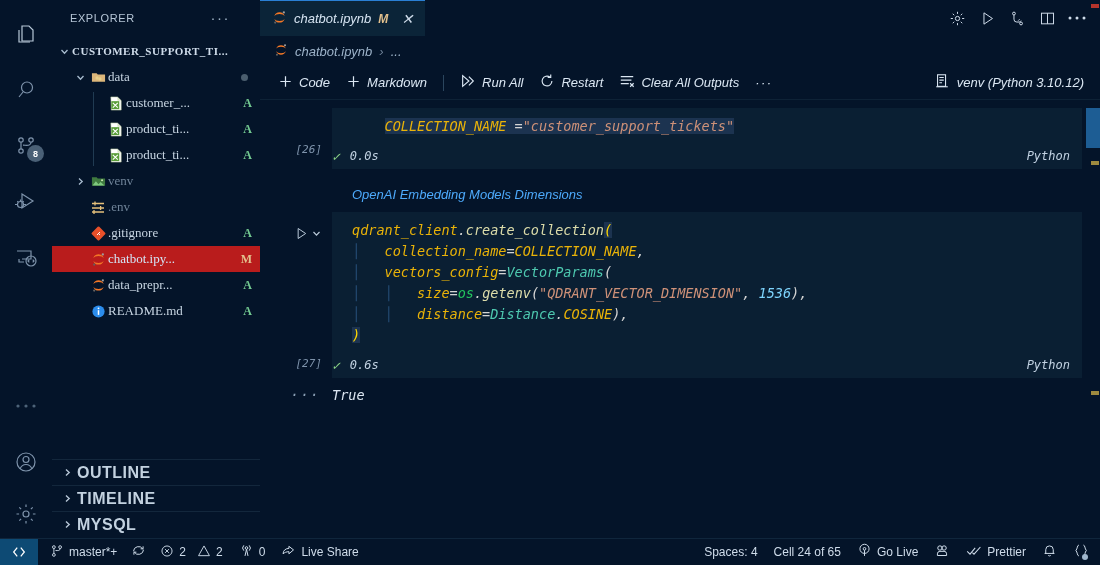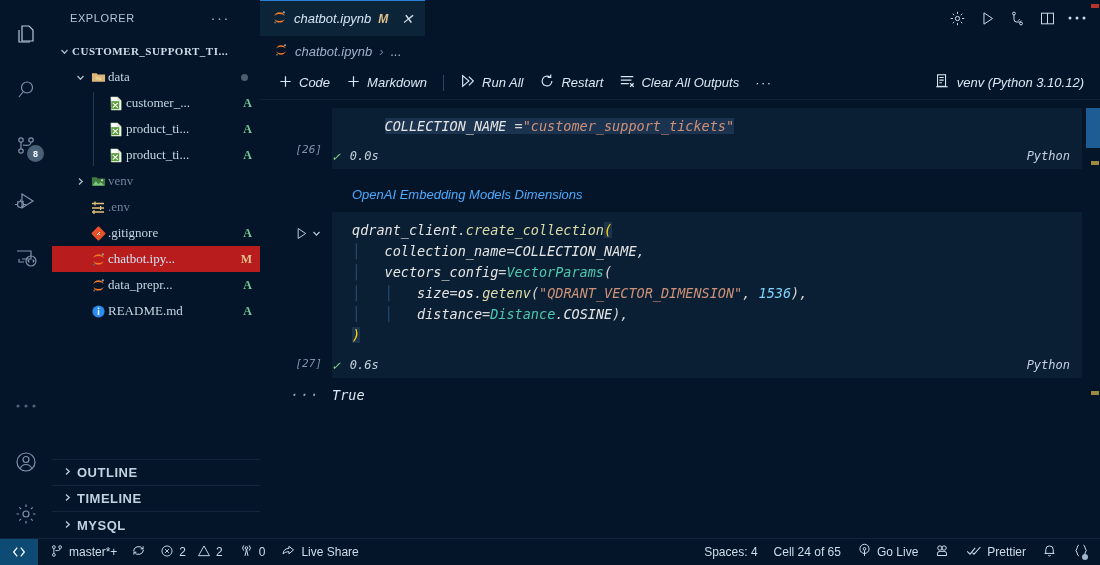--- a/index.html
+++ b/index.html
@@ -54,21 +54,21 @@
   .name.dim { color: #6f8398; }
   .gitm { font-size: 12px; font-weight: bold; margin-left: 6px; }
   .gitm.A { color: #73c991; }
   .gitm.M { color: #e2c08d; }
   .dot-mod { width: 7px; height: 7px; border-radius: 50%; background: #4b5e6e; margin-right: 4px; }
   .guide { position: absolute; width: 1px; background: #203b52; }
 
   .sb-sections { border-top: 1px solid #13273c; }
   .sb-section {
     height: 26px; display: flex; align-items: center; gap: 4px;
-    font-size: 13px; font-weight: bold; letter-spacing: .5px; color: #c3d2e0;
+    font-size: 16px; font-weight: bold; letter-spacing: .5px; color: #c3d2e0;
     padding-left: 10px; border-bottom: 1px solid #13273c;
   }
 
   
   .editor { flex: 1; min-width: 0; display: flex; flex-direction: column; background: #041429; position: relative; font-style: italic; }
 
   .tabrow { height: 36px; display: flex; align-items: stretch; background: #041429; position: relative; }
   .tab {
     display: flex; align-items: center; gap: 7px; padding: 0 10px 0 12px;
     background: #0b2438; font-size: 13px; color: #d6e4f2; border-top: 1px solid #2a7fd4;
@@ -125,27 +125,27 @@
   }
   .ok { color: #89d185; margin-right: 10px; font-size: 13px; }
   .lang { margin-left: auto; color: #c2d2e2; }
 
   .mdheading { font-size: 13px; color: #4daafc; padding: 18px 0 10px 20px; font-family: "Liberation Sans", sans-serif; }
 
   .outrow { display: flex; align-items: center; height: 34px; font-family: "DejaVu Sans Mono", monospace; font-size: 13.5px; color: #dce6f1; }
   .out-dots { width: 72px; flex: 0 0 72px; text-align: right; padding-right: 12px; color: #8ba0b5; letter-spacing: 1.5px; font-size: 14px; }
 
   
-  .t-var { color: #e5e5e5; }
+  .t-var { color: #eab308; }
   .t-fn  { color: #dcdcaa; }
   .t-str { color: #ce9178; }
   .t-num { color: #7dd3fc; }
   .t-op  { color: #d4d4d4; }
   .t-cls { color: #4ec9b0; }
-  .t-mod { color: #ffffff; }
+  .t-mod { color: #22c55e; }
   .t-pun { color: #ffd700; }
   .t-plain { color: #d4d4d4; }
   .sel-bg { background: #1c3350; }
 
   .indent-guide { color: #264f78; }
 
   
   .ruler { position: absolute; top: 0; right: 0; width: 14px; bottom: 0; }
   .ruler-mark { position: absolute; right: 1px; }
   .scroll-thumb { position: absolute; right: 0; width: 14px; background: #1d5d94; }

